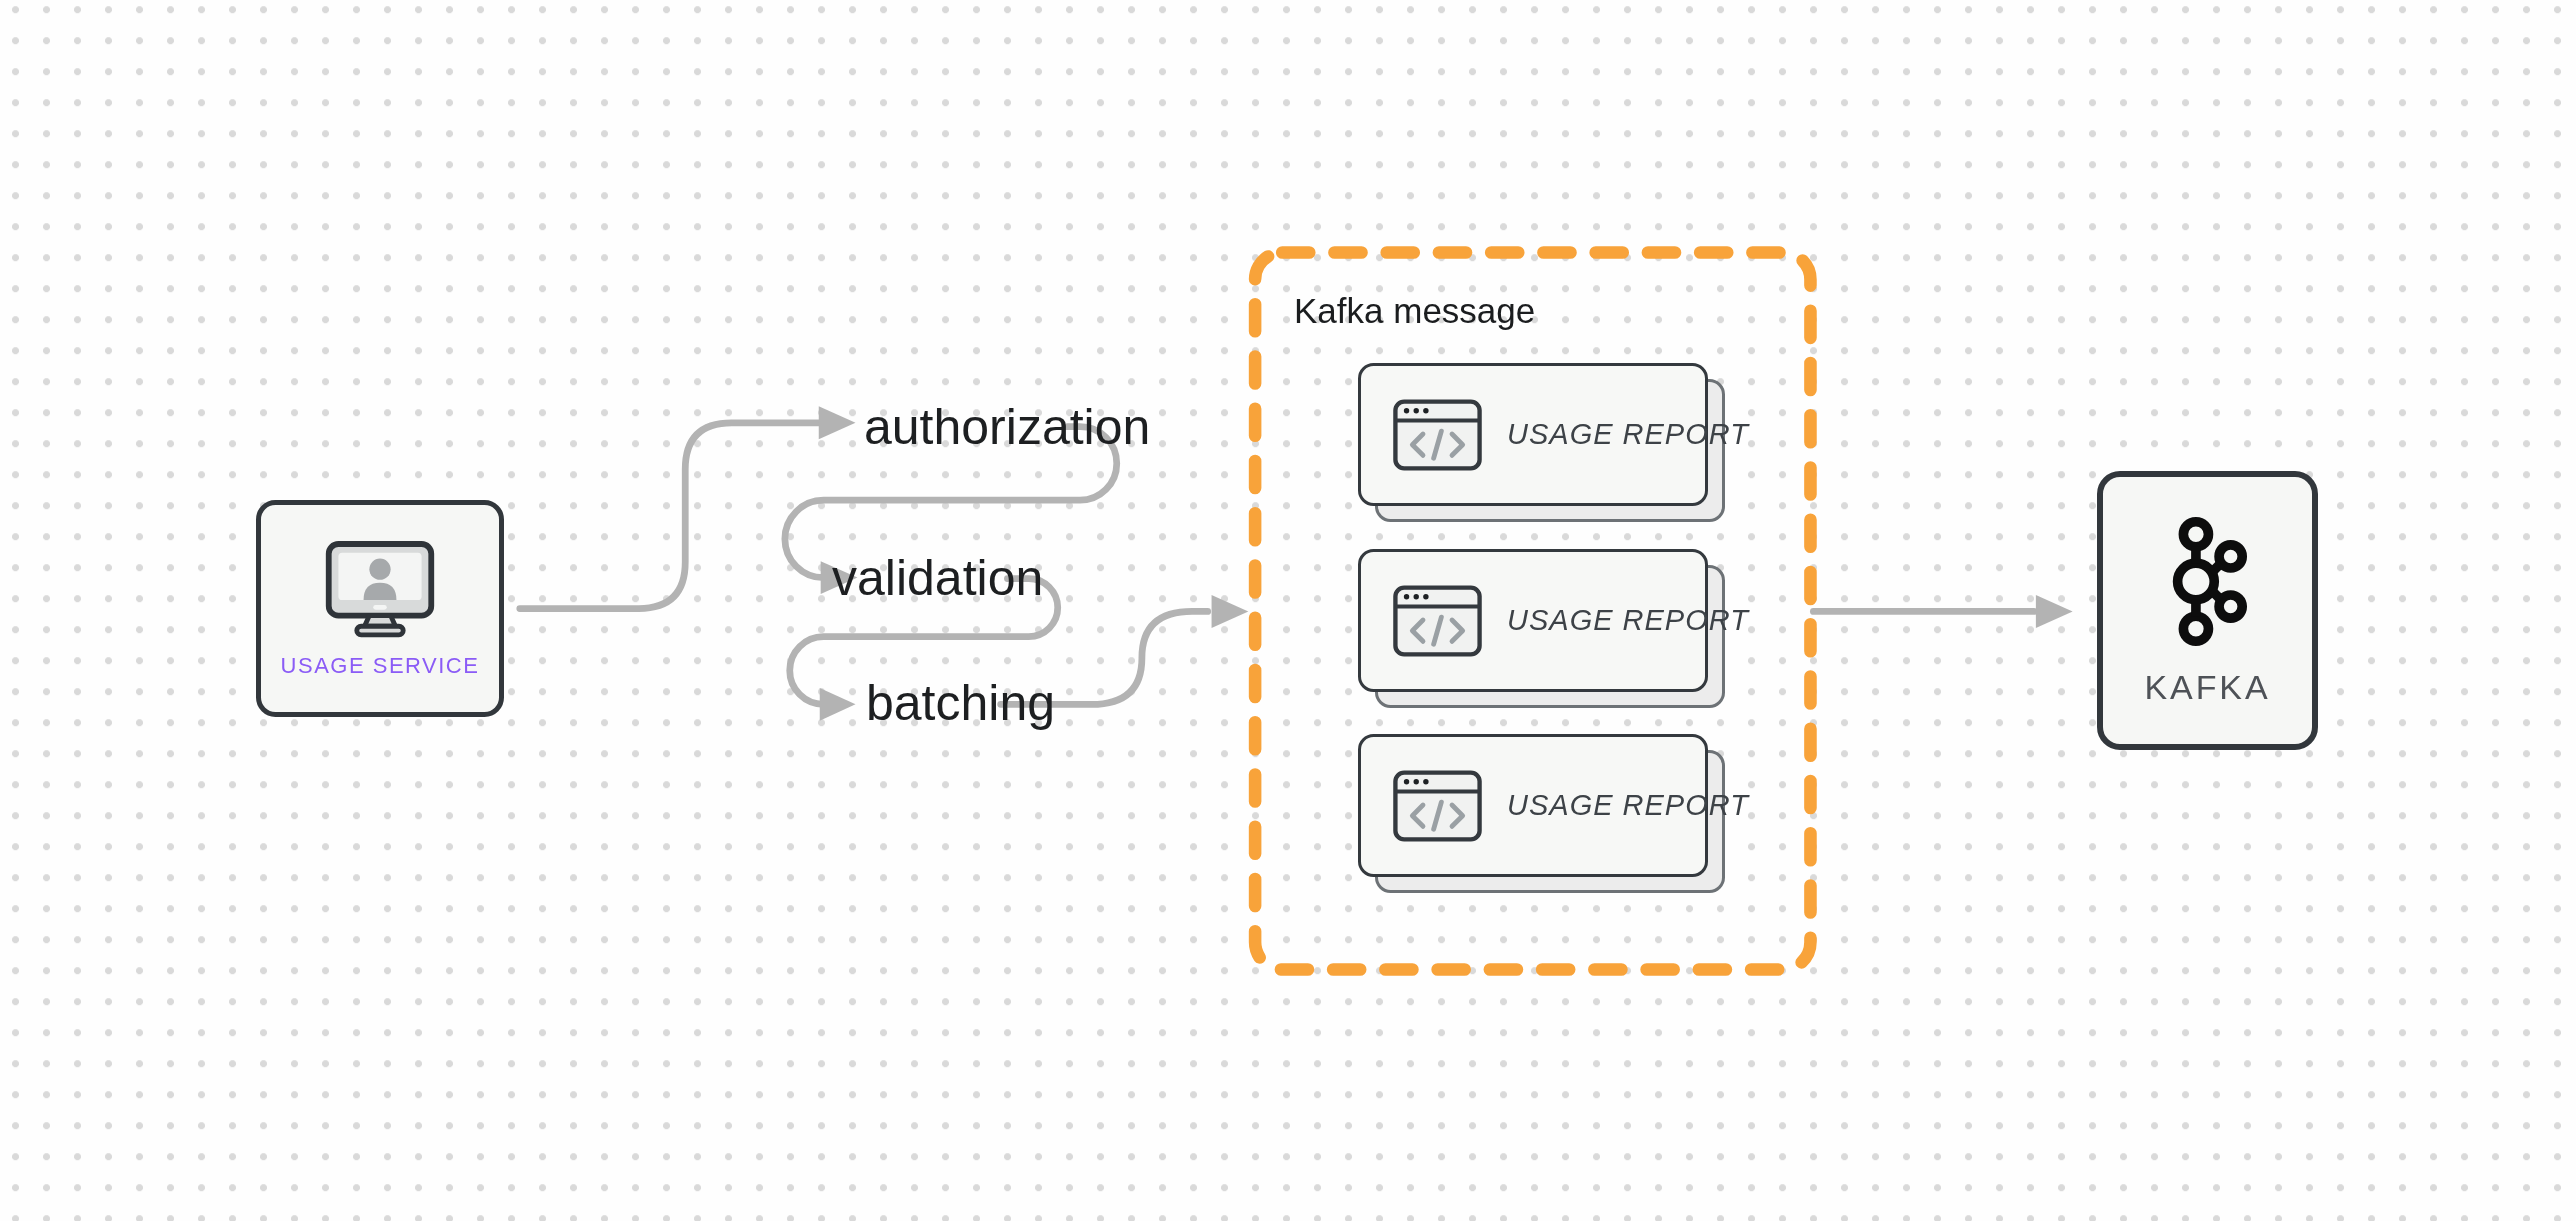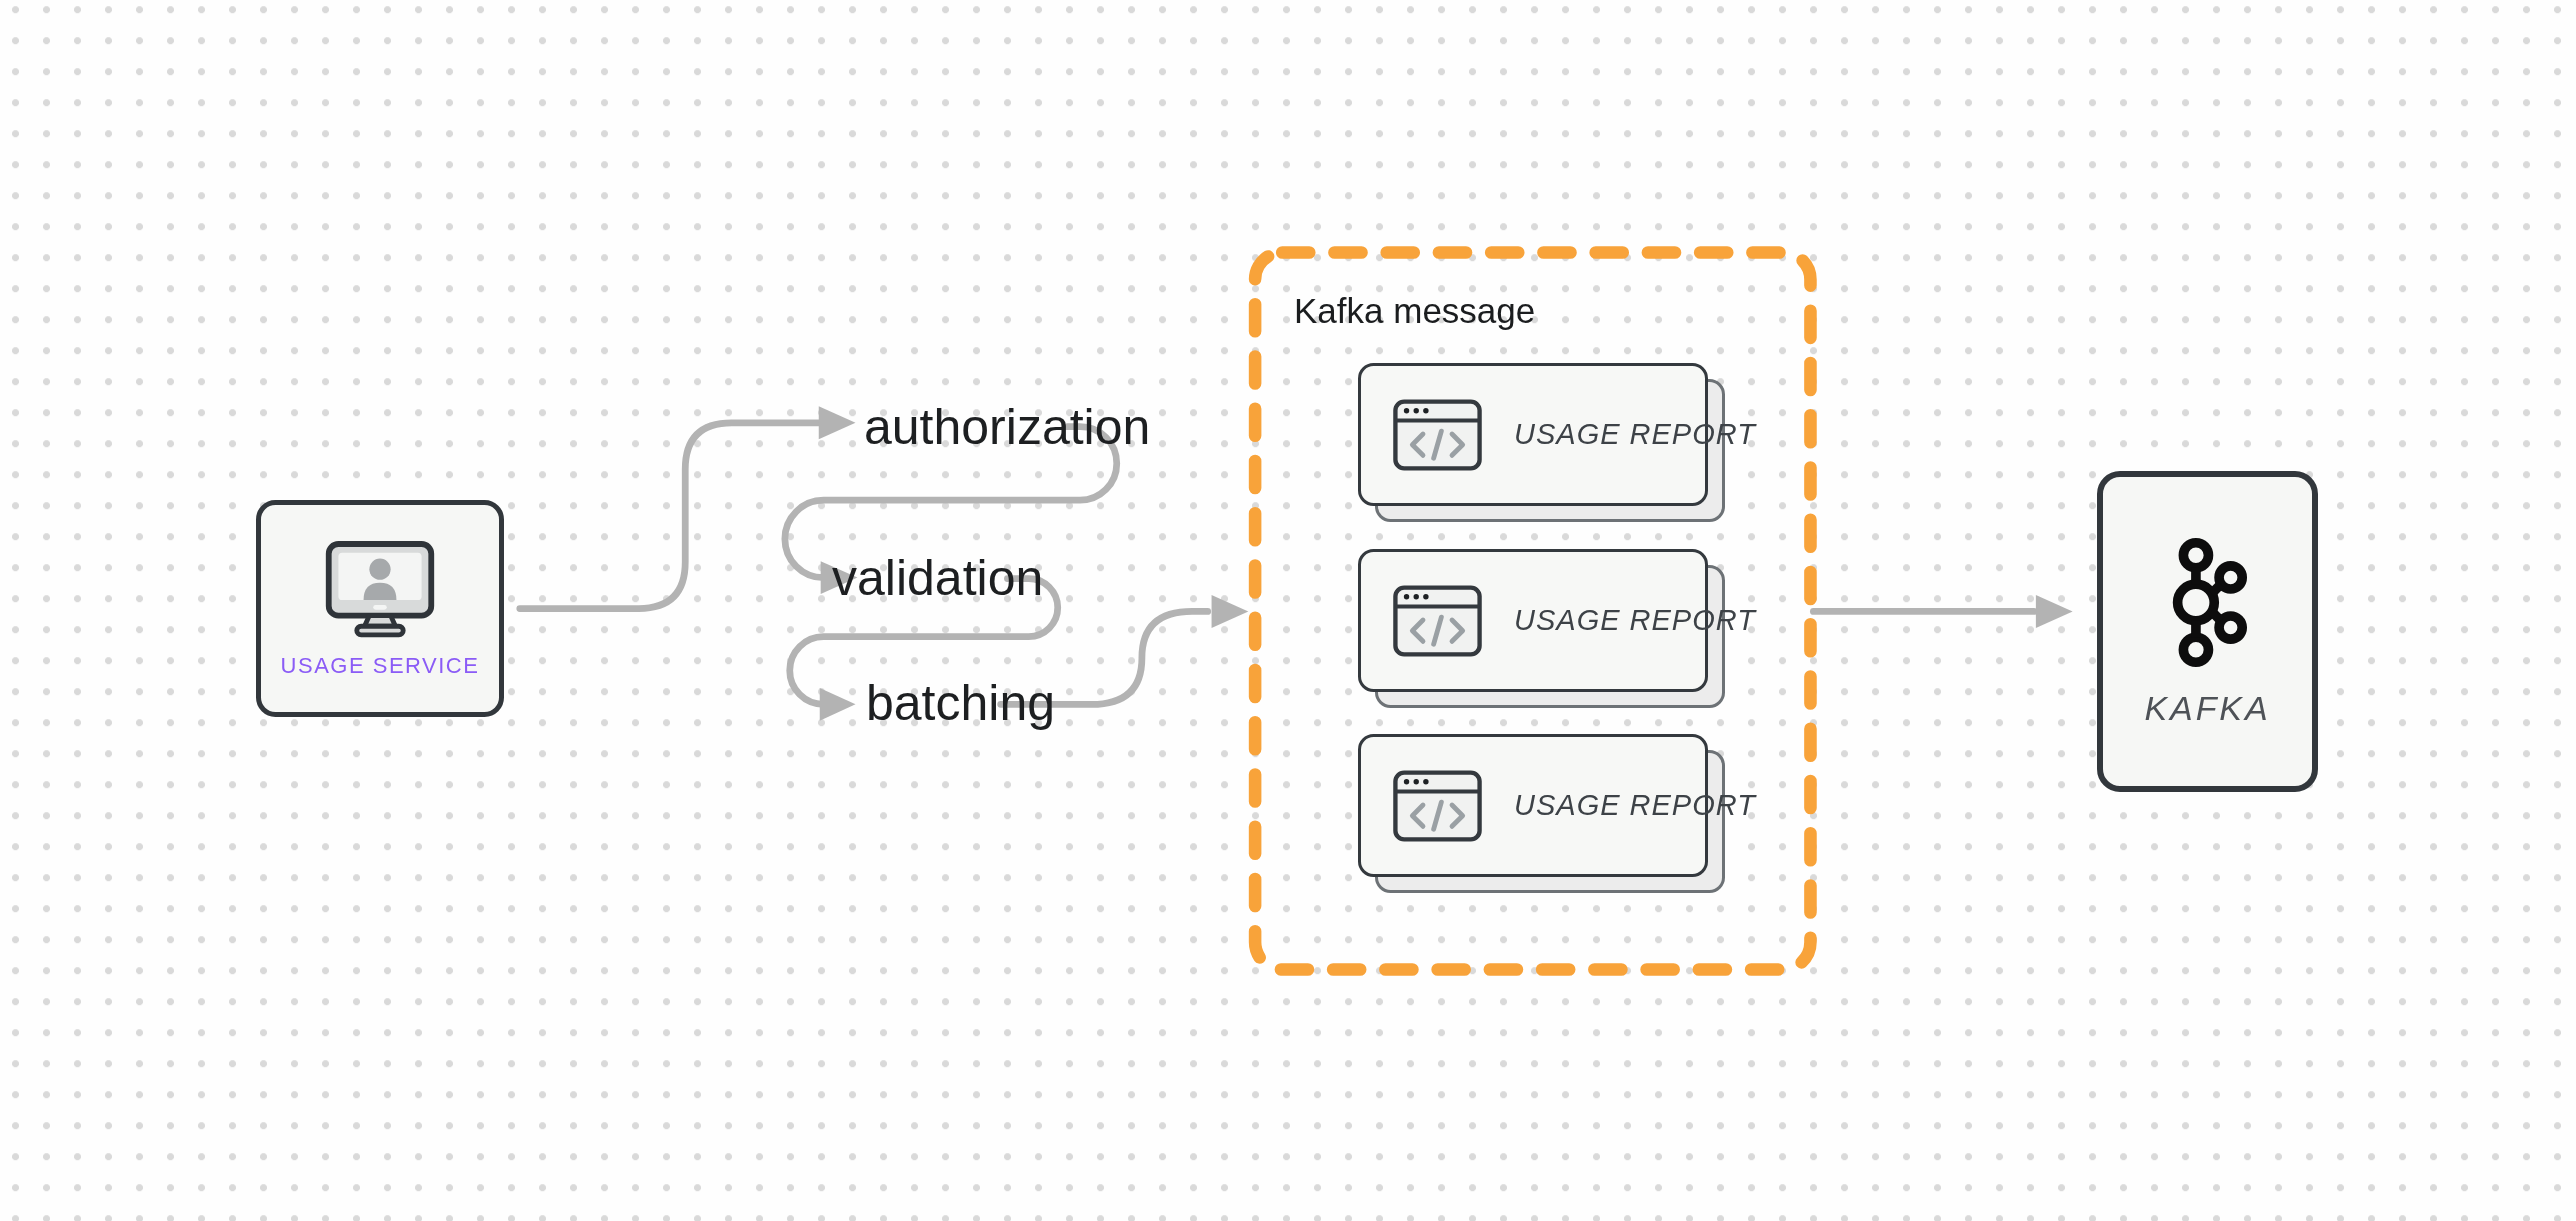--- a/index.html
+++ b/index.html
@@ -18,21 +18,21 @@
   }
   svg.wires{position:absolute;left:0;top:0;width:2576px;height:1221px;}
 
   
   .node{
     position:absolute;box-sizing:border-box;
     background:#f6f7f5;border:5.8px solid #32373c;border-radius:19.4px;
     display:flex;flex-direction:column;align-items:center;justify-content:center;
   }
   .node-usage{left:256px;top:500px;width:248px;height:217px;gap:13.5px;}
-  .node-kafka{left:2097px;top:471px;width:221px;height:321px;gap:19.4px;border-width:6.8px;border-radius:23px;font-style:italic;}
+  .node-kafka{left:2097px;top:471px;width:221px;height:279px;gap:19.4px;border-width:6.8px;border-radius:23px;}
   .node-label{
     color:#8b5cf6;font-size:22px;letter-spacing:1.5px;font-weight:400;white-space:nowrap;
   }
   .node-kafka .node-label{font-size:34px;letter-spacing:2.9px;color:#4e5257;}
 
   
   .step-label{
     position:absolute;color:#1d1f21;font-size:50px;font-weight:500;
     white-space:nowrap;line-height:50px;
   }
@@ -51,21 +51,21 @@
   .card-stack.c1{top:363px;}
   .card-stack.c2{top:549px;}
   .card-stack.c3{top:734px;}
   .card-back{
     position:absolute;left:16.5px;top:15.5px;width:100%;height:100%;box-sizing:border-box;
     background:#ececec;border:3.9px solid #6d7276;border-radius:15.5px;
   }
   .card-front{
     position:absolute;left:0;top:0;width:100%;height:100%;box-sizing:border-box;
     background:#f7f8f6;border:3.9px solid #34393e;border-radius:15.5px;
-    display:flex;align-items:center;padding-left:32px;gap:32px;
+    display:flex;align-items:center;padding-left:32px;gap:25px;
   }
   .card-label{
     color:#3d4247;font-size:29px;font-style:italic;font-weight:500;
     letter-spacing:1px;white-space:nowrap;
   }
   .icon{display:block;flex:0 0 auto;}
 </style>
 </head>
 <body>
 

